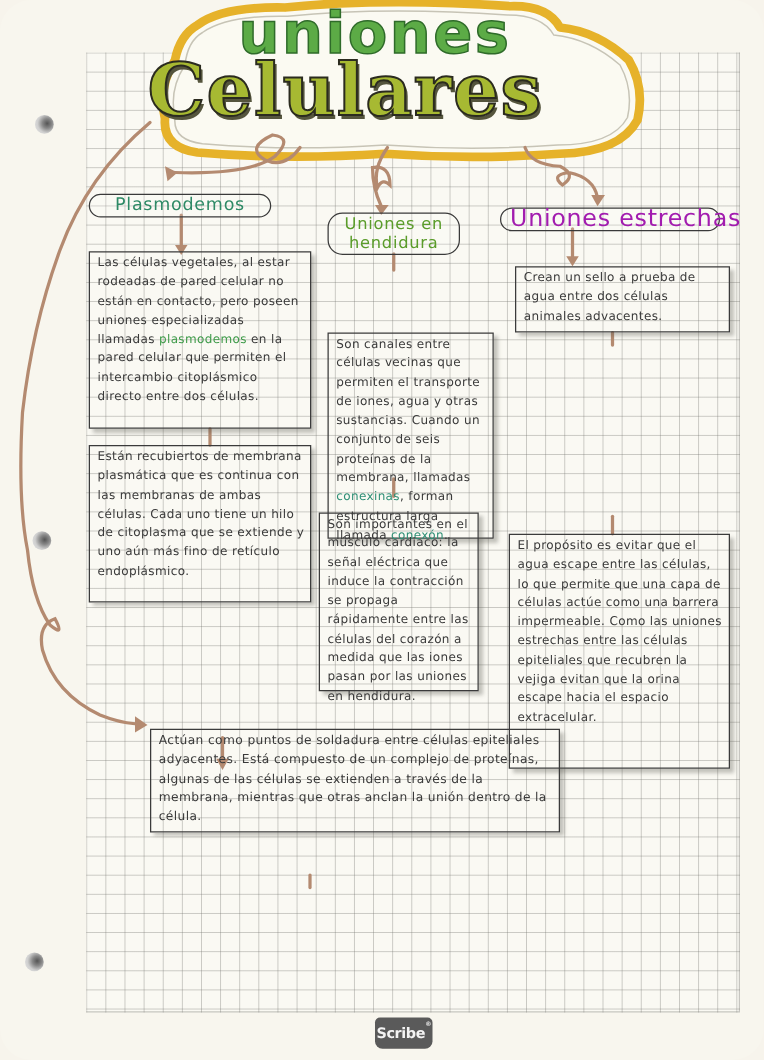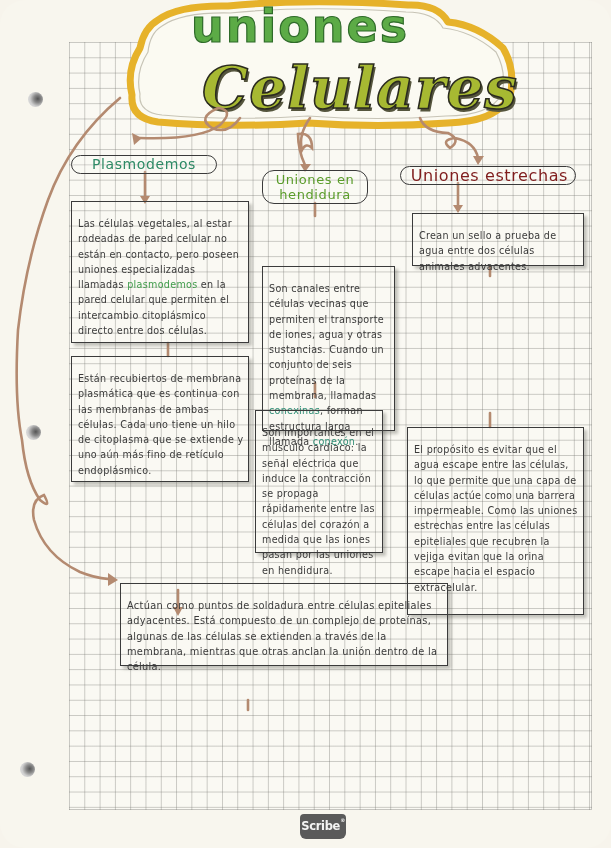--- a/index.html
+++ b/index.html
@@ -25,43 +25,43 @@
     svg.arrows { position: absolute; left: 0; top: 0; width: 611px; height: 848px; pointer-events: none; }
 
     
     .title-wrap { position: absolute; left: 118px; top: 0; width: 400px; height: 130px; }
     .title-line1 {
       position: absolute; left: 52px; top: -2px; width: 260px; text-align: center;
       font-family: "DejaVu Sans", sans-serif; font-weight: bold; font-size: 46px; letter-spacing: 2px;
       color: #5cab46; -webkit-text-stroke: 1.2px #2f6b2a; line-height: 56px;
     }
     .title-line2 {
-      position: absolute; left: 0; top: 52px; width: 400px; text-align: right;
-      font-family: "DejaVu Serif", serif; font-style: italic; font-weight: bold; font-size: 58px;
+      position: absolute; left: 0; top: 36px; width: 400px; text-align: left;
+      font-family: "DejaVu Serif", serif; font-weight: bold; font-size: 58px;
       color: #a7b932; -webkit-text-stroke: 1.6px #2b2b1f; line-height: 72px; letter-spacing: 1px;
       text-shadow: 2px 3px 0 #55553d;
     }
 
     
     .heading {
       position: absolute; border: 1.6px solid #3a3a3a; border-radius: 12px;
       font-family: "DejaVu Sans", sans-serif; font-size: 13px; line-height: 15px;
       padding: 1px 7px; background: rgba(255,255,255,0.15); letter-spacing: 0.6px;
       text-align: center; white-space: nowrap;
     }
     .h-plasmo { left: 71px; top: 155px; width: 146px; color: #2e8a66; font-size: 14px; }
     .h-hend { left: 262px; top: 170px; width: 106px; color: #5a9c2a; white-space: normal; line-height: 15px; font-size: 13px; }
-    .h-estre { left: 400px; top: 166px; width: 176px; color: #7f1d1d; font-size: 16px; text-align: right; }
+    .h-estre { left: 400px; top: 166px; width: 176px; color: #a21caf; font-size: 19px; text-align: right; }
     .h-desmo { left: 118px; top: 571px; width: 130px; color: #228a80; font-size: 14px; }
 
     
     .box {
       position: absolute; border: 1.5px solid #3b3b3b; background: transparent;
       font-family: "DejaVu Sans", sans-serif; font-size: 9.6px; line-height: 15.3px;
-      color: #3a3a3a; padding: 14px 4px 1px 6px;
+      color: #3a3a3a; padding: 1px 4px 1px 6px;
       box-shadow: 3px 3px 3px rgba(90,90,80,0.35);
       letter-spacing: 0.3px;
     }
     .box .hl-green { color: #3f9b4a; }
     .box .hl-teal { color: #2f8f76; }
 
     .b-pl1 { left: 71px; top: 201px; width: 178px; height: 142px; }
     .b-pl2 { left: 71px; top: 356px; width: 178px; height: 126px; }
     .b-h1  { left: 262px; top: 218px; width: 133px; height: 165px; margin-top: 48px; }
     .b-h2  { left: 255px; top: 410px; width: 128px; height: 143px; }

